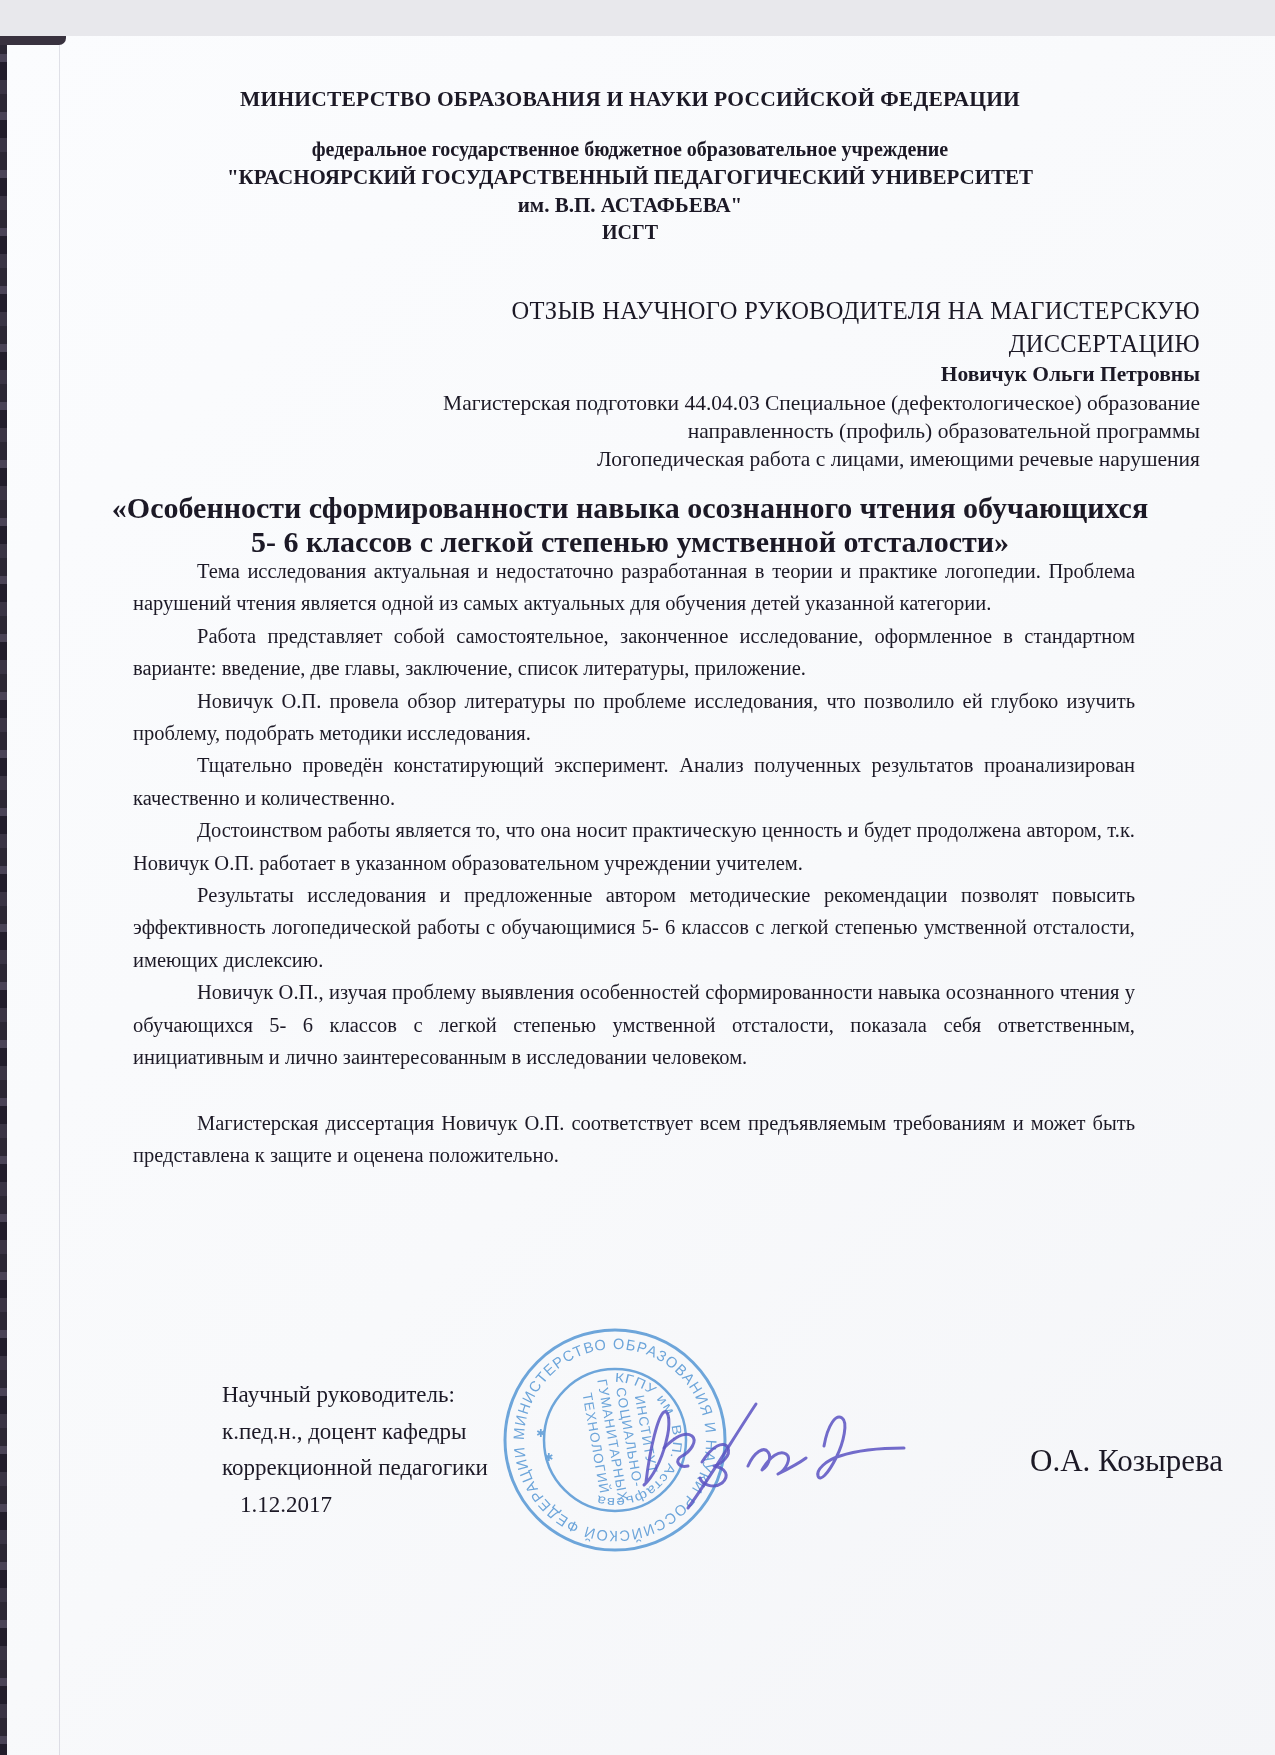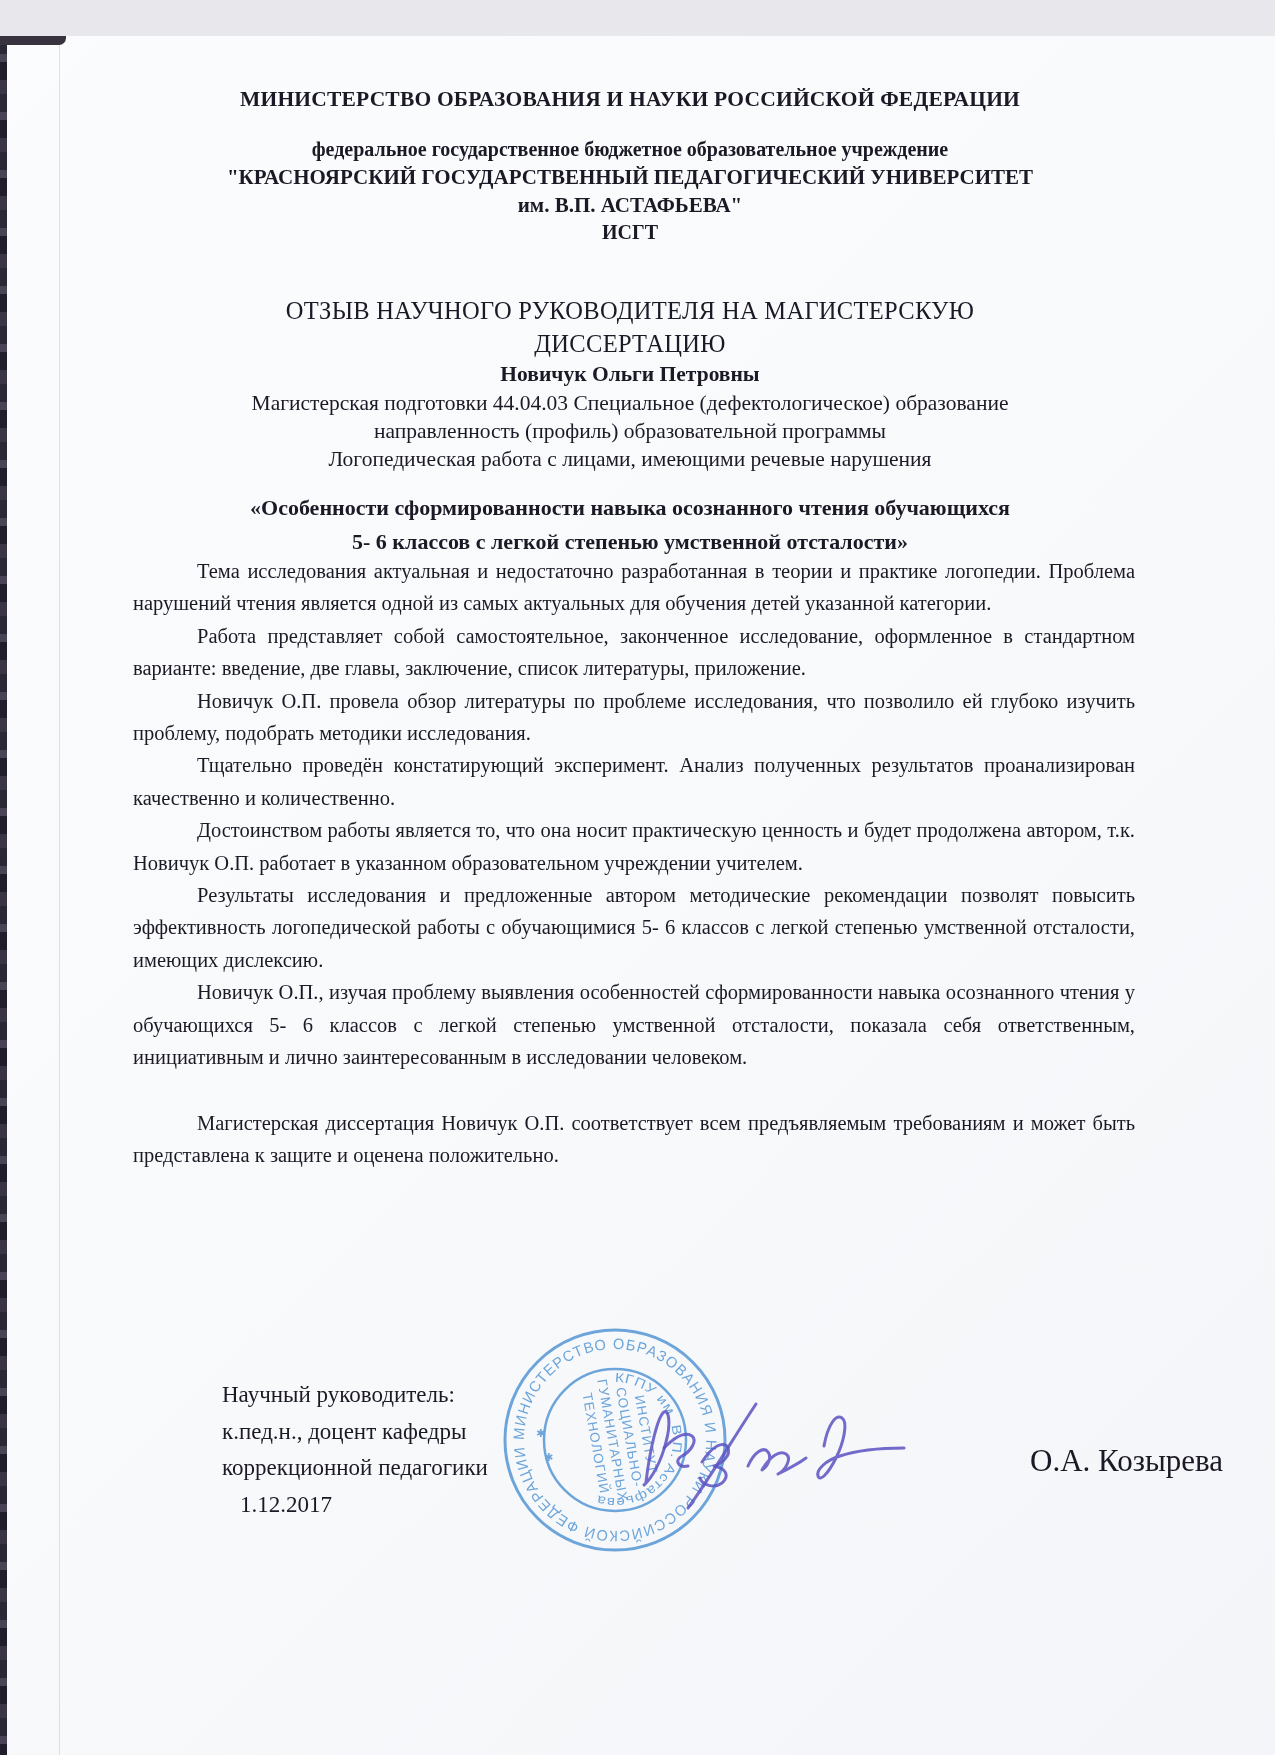--- a/index.html
+++ b/index.html
@@ -17,26 +17,26 @@
   .paper-edge-v{position:absolute;left:59px;top:9px;width:1px;height:1733px;background:rgba(140,140,162,.25);}
   .paper-edge-h{position:absolute;left:7px;top:1742px;width:1268px;height:2px;
     background:linear-gradient(90deg,rgba(125,118,150,.40),rgba(128,118,170,.62));}
 
   .center{text-align:center;}
   .header{position:absolute;left:60px;top:50px;width:1140px;}
   .h-ministry{font-size:21.5px;line-height:26px;font-weight:bold;margin-bottom:24px;letter-spacing:.2px;}
   .h-small{font-size:20px;line-height:27px;font-weight:bold;}
   .h-univ{font-size:21px;line-height:28px;font-weight:bold;}
 
-  .titleblock{position:absolute;left:60px;top:258px;width:1140px;}
+  .titleblock{position:absolute;left:60px;top:258px;width:1140px;text-align:right;}
   .t-review{font-size:24.5px;line-height:33px;letter-spacing:.3px;}
   .t-author{font-size:21.5px;line-height:29px;font-weight:bold;}
   .t-prog{font-size:21.5px;line-height:28px;}
 
-  .thesis{position:absolute;left:60px;top:455px;width:1140px;font-weight:bold;font-size:22px;line-height:34px;}
+  .thesis{position:absolute;left:60px;top:455px;width:1140px;font-weight:bold;font-size:30px;line-height:34px;}
 
   .bodytext{position:absolute;left:133px;top:519px;width:1002px;font-size:20.5px;line-height:32.4px;text-align:justify;}
   .bodytext p{margin:0;text-indent:64px;}
   .bodytext p.gap{margin-top:33px;}
 
   .sig{position:absolute;left:222px;top:1341px;font-size:23px;line-height:36.5px;}
   .sig .date{padding-left:18px;}
   .reviewer{position:absolute;left:1030px;top:1407px;font-size:31px;text-align:center;}
 
   .stamp{position:absolute;left:500px;top:1289px;width:230px;height:230px;opacity:.88;}

